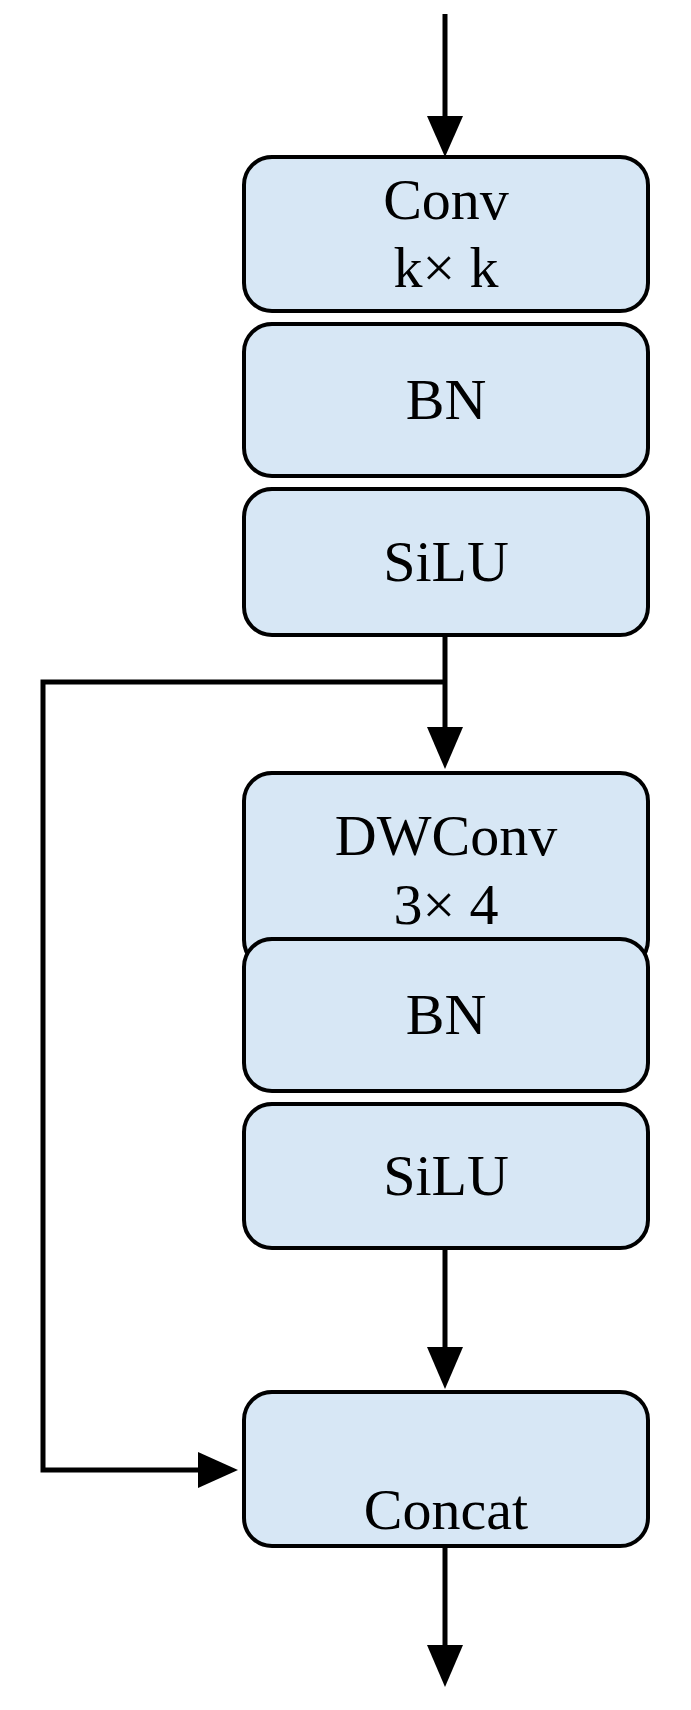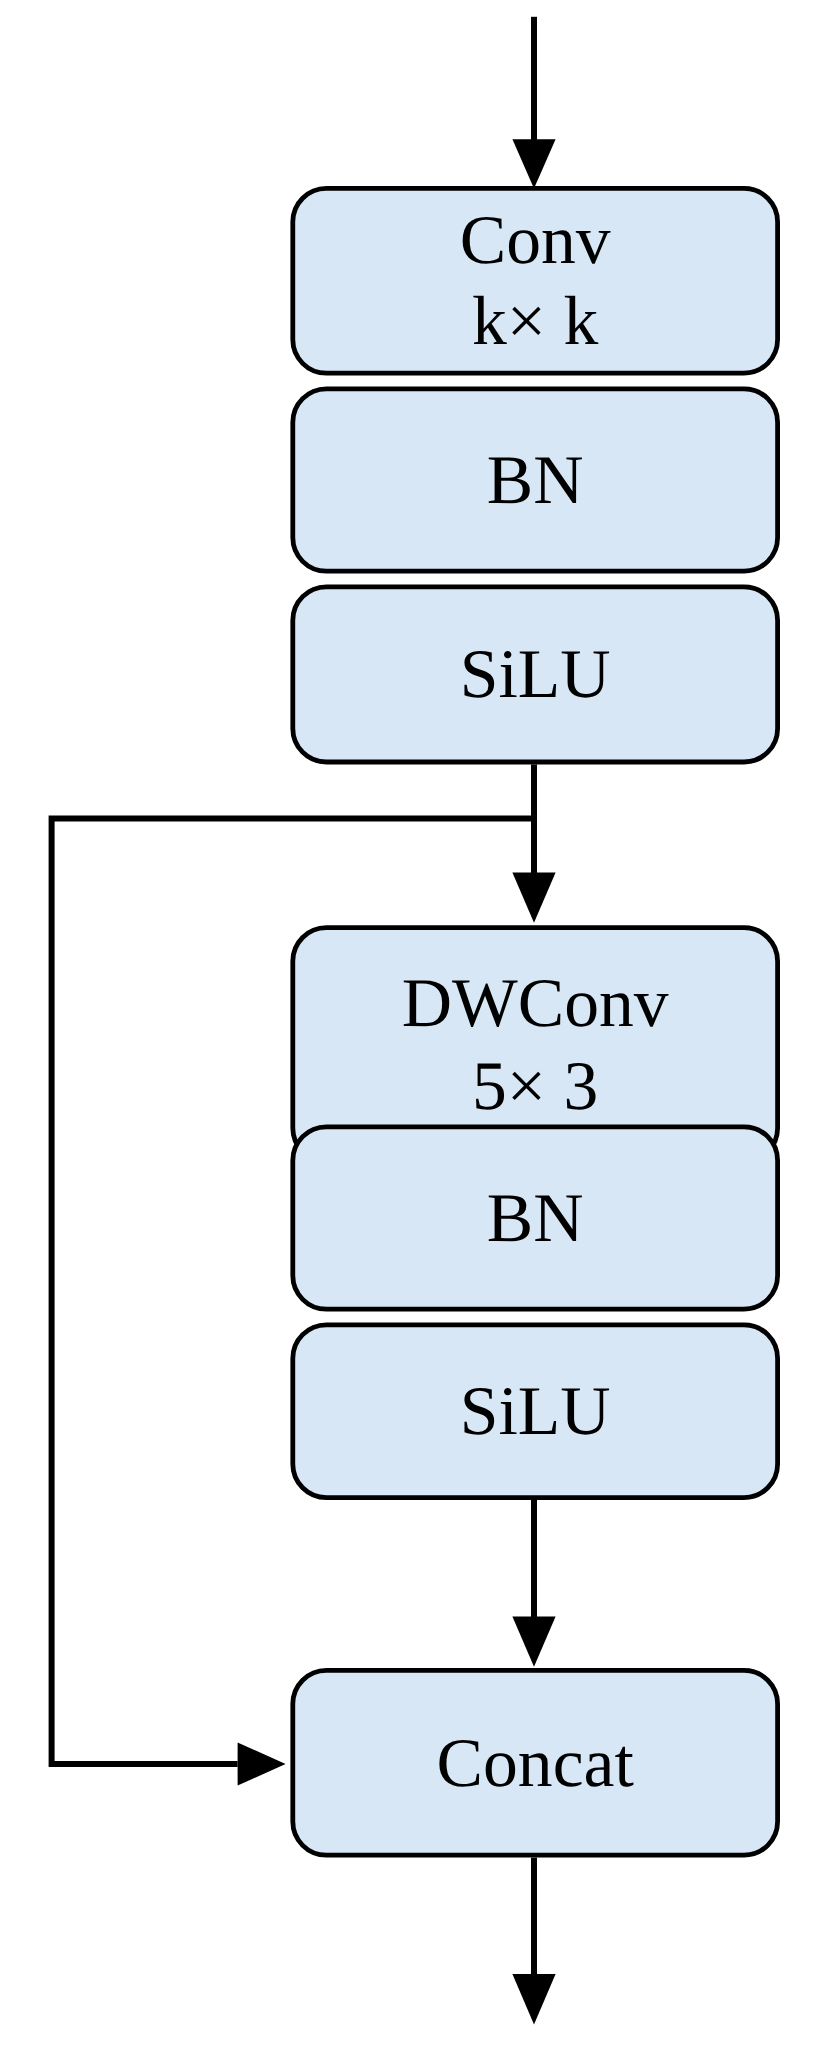--- a/index.html
+++ b/index.html
@@ -39,21 +39,21 @@
     line-height: 1.18;
     text-align: center;
   }
   .node span { display: block; white-space: pre; }
   #n-conv   { top: 155px;  height: 158px; }
   #n-bn1    { top: 322px;  height: 156px; }
   #n-silu1  { top: 487px;  height: 150px; }
   #n-dwconv { top: 771px;  height: 199px; }
   #n-bn2    { top: 937px;  height: 156px; }
   #n-silu2  { top: 1102px; height: 148px; }
-  #n-concat { top: 1390px; height: 158px; }
+  #n-concat { top: 1390px; height: 158px; justify-content: flex-end; }
 </style>
 </head>
 <body>
 
 <div class="canvas">
 
   <svg class="connectors" viewBox="0 0 691 1710" xmlns="http://www.w3.org/2000/svg">
 
     <line x1="445" y1="14" x2="445" y2="120" stroke="#000" stroke-width="5"></line>
     <polygon points="427,116 463,116 445,157" fill="#000"></polygon>
@@ -79,21 +79,21 @@
   <div class="node" id="n-bn1">
     <span>BN</span>
   </div>
 
   <div class="node" id="n-silu1">
     <span>SiLU</span>
   </div>
 
   <div class="node" id="n-dwconv">
     <span>DWConv</span>
-    <span>5× 3</span>
+    <span>3× 4</span>
   </div>
 
   <div class="node" id="n-bn2">
     <span>BN</span>
   </div>
 
   <div class="node" id="n-silu2">
     <span>SiLU</span>
   </div>
 

